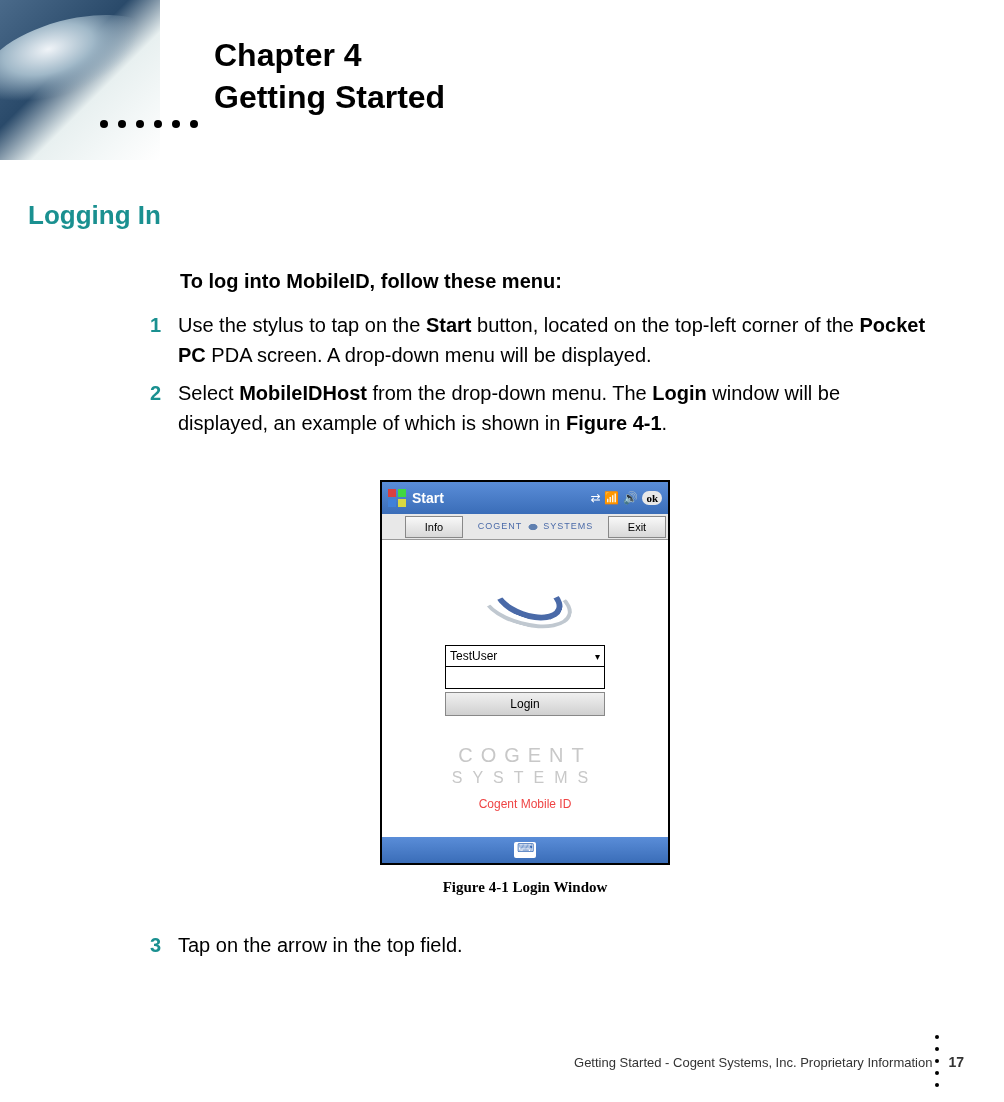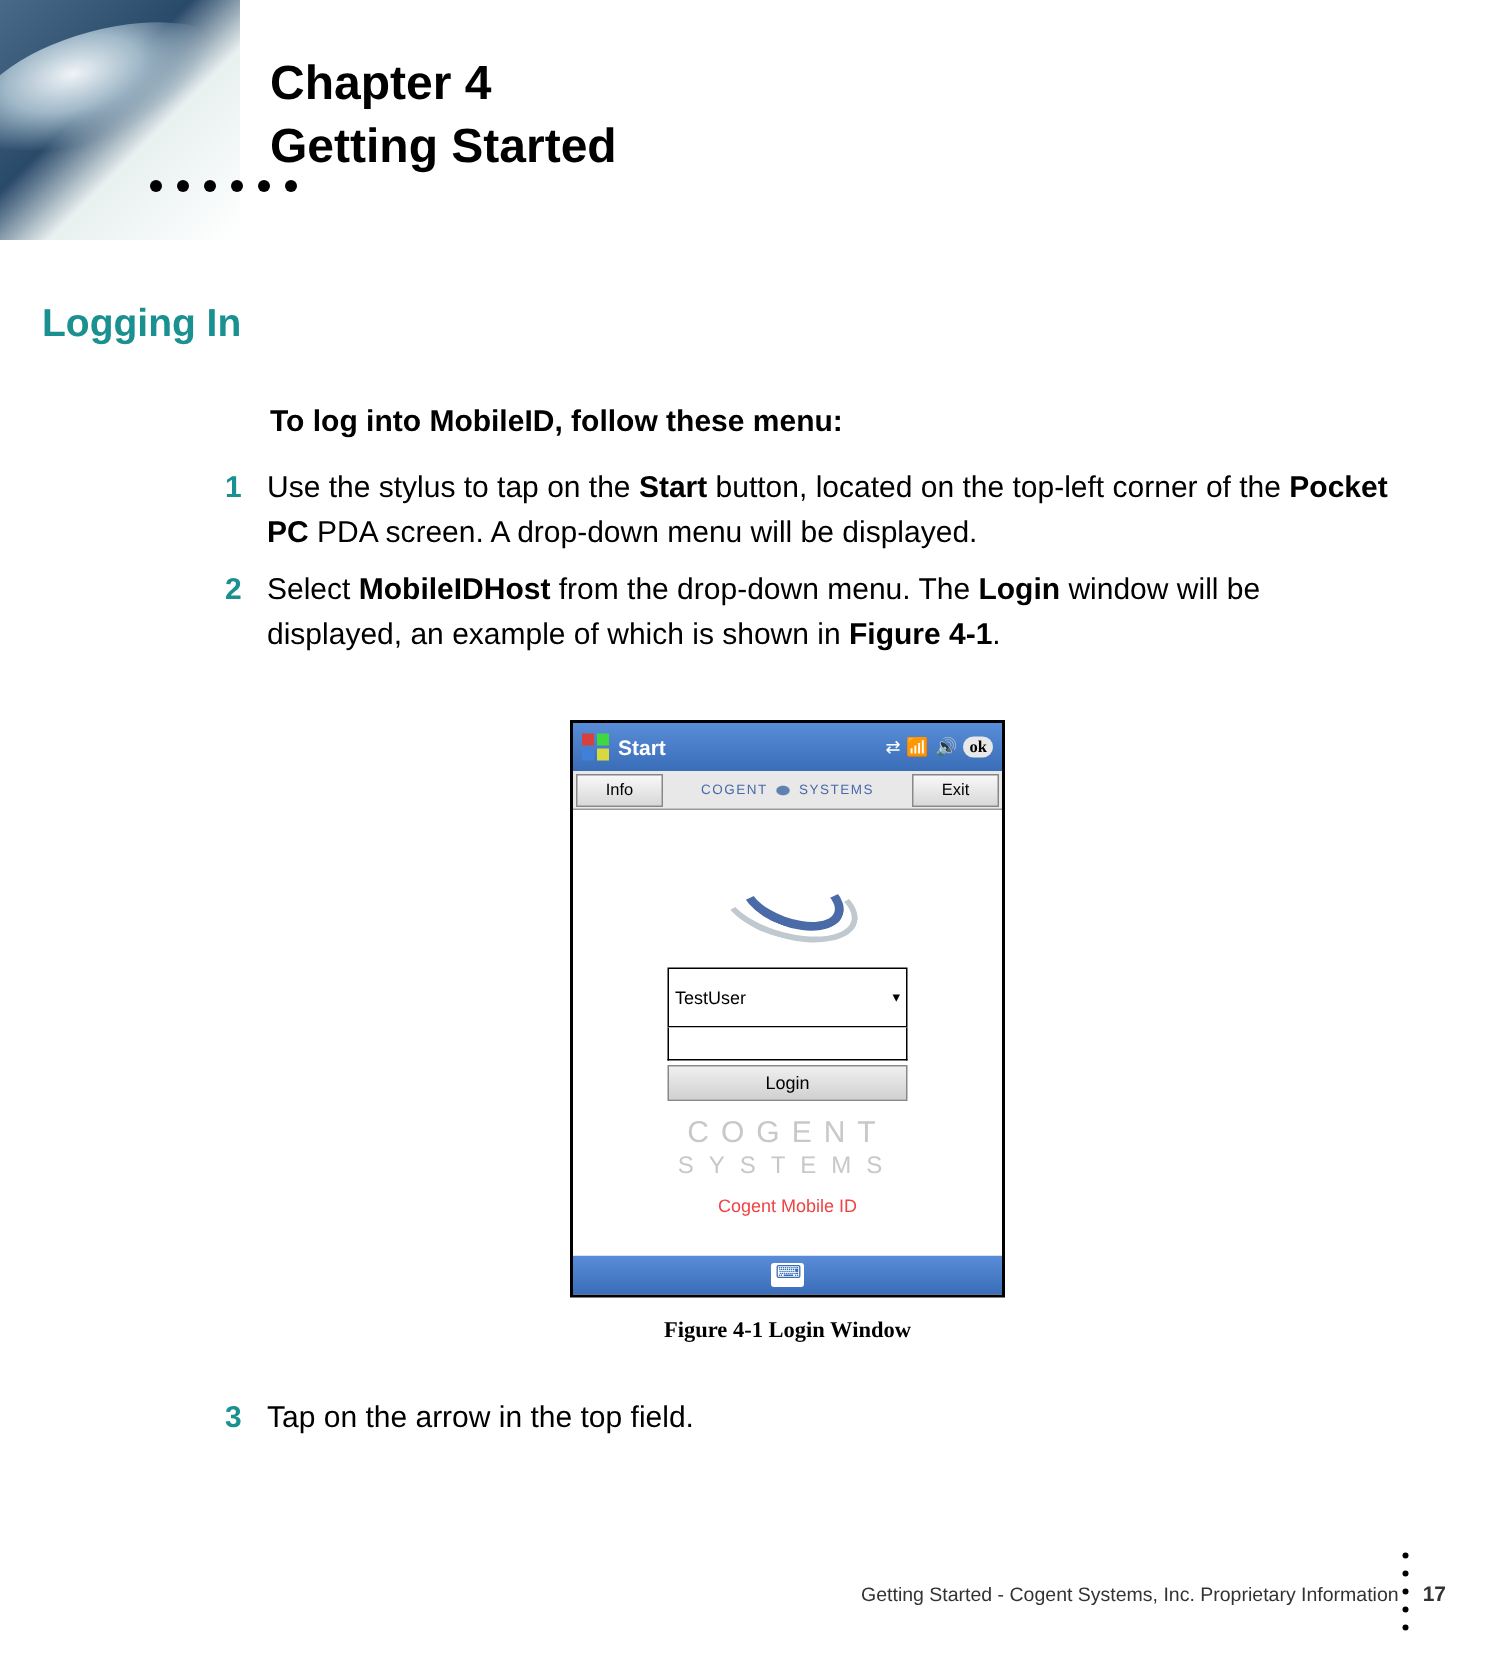--- a/index.html
+++ b/index.html
@@ -41,20 +41,21 @@
     .chapter-heading {
       position: absolute;
       left: 180px;
       top: 35px;
     }
     .chapter-heading h1 {
       font-size: 32px;
       font-weight: bold;
       color: #000;
       line-height: 1.3;
+      margin-left: 34px;
     }
     .dots-row {
       position: absolute;
       left: 100px;
       top: 120px;
       display: flex;
       gap: 10px;
     }
     .dot {
       width: 8px;
@@ -172,20 +173,21 @@
       border-radius: 8px;
       margin-left: 4px;
       font-family: Liberation Serif, serif;
     }
     .app-toolbar {
       height: 26px;
       background: #e8e8e8;
       display: flex;
       align-items: center;
       border-bottom: 1px solid #999;
+      padding-left: 21px;
     }
     .tb-btn {
       width: 58px;
       height: 22px;
       background: linear-gradient(to bottom, #f8f8f8, #d8d8d8);
       border: 1px solid #888;
       font-size: 11px;
       text-align: center;
       line-height: 20px;
       margin: 0 2px;
@@ -244,21 +246,21 @@
       top: 8px;
     }
     .login-form {
       position: absolute;
       left: 50%;
       top: 105px;
       transform: translateX(-50%);
       width: 160px;
     }
     .user-dropdown {
-      height: 40px;
+      height: 22px;
       border: 1px solid #000;
       background: #fff;
       display: flex;
       align-items: center;
       padding: 0 4px;
       font-size: 12px;
       justify-content: space-between;
     }
     .dropdown-arrow {
       font-size: 10px;

